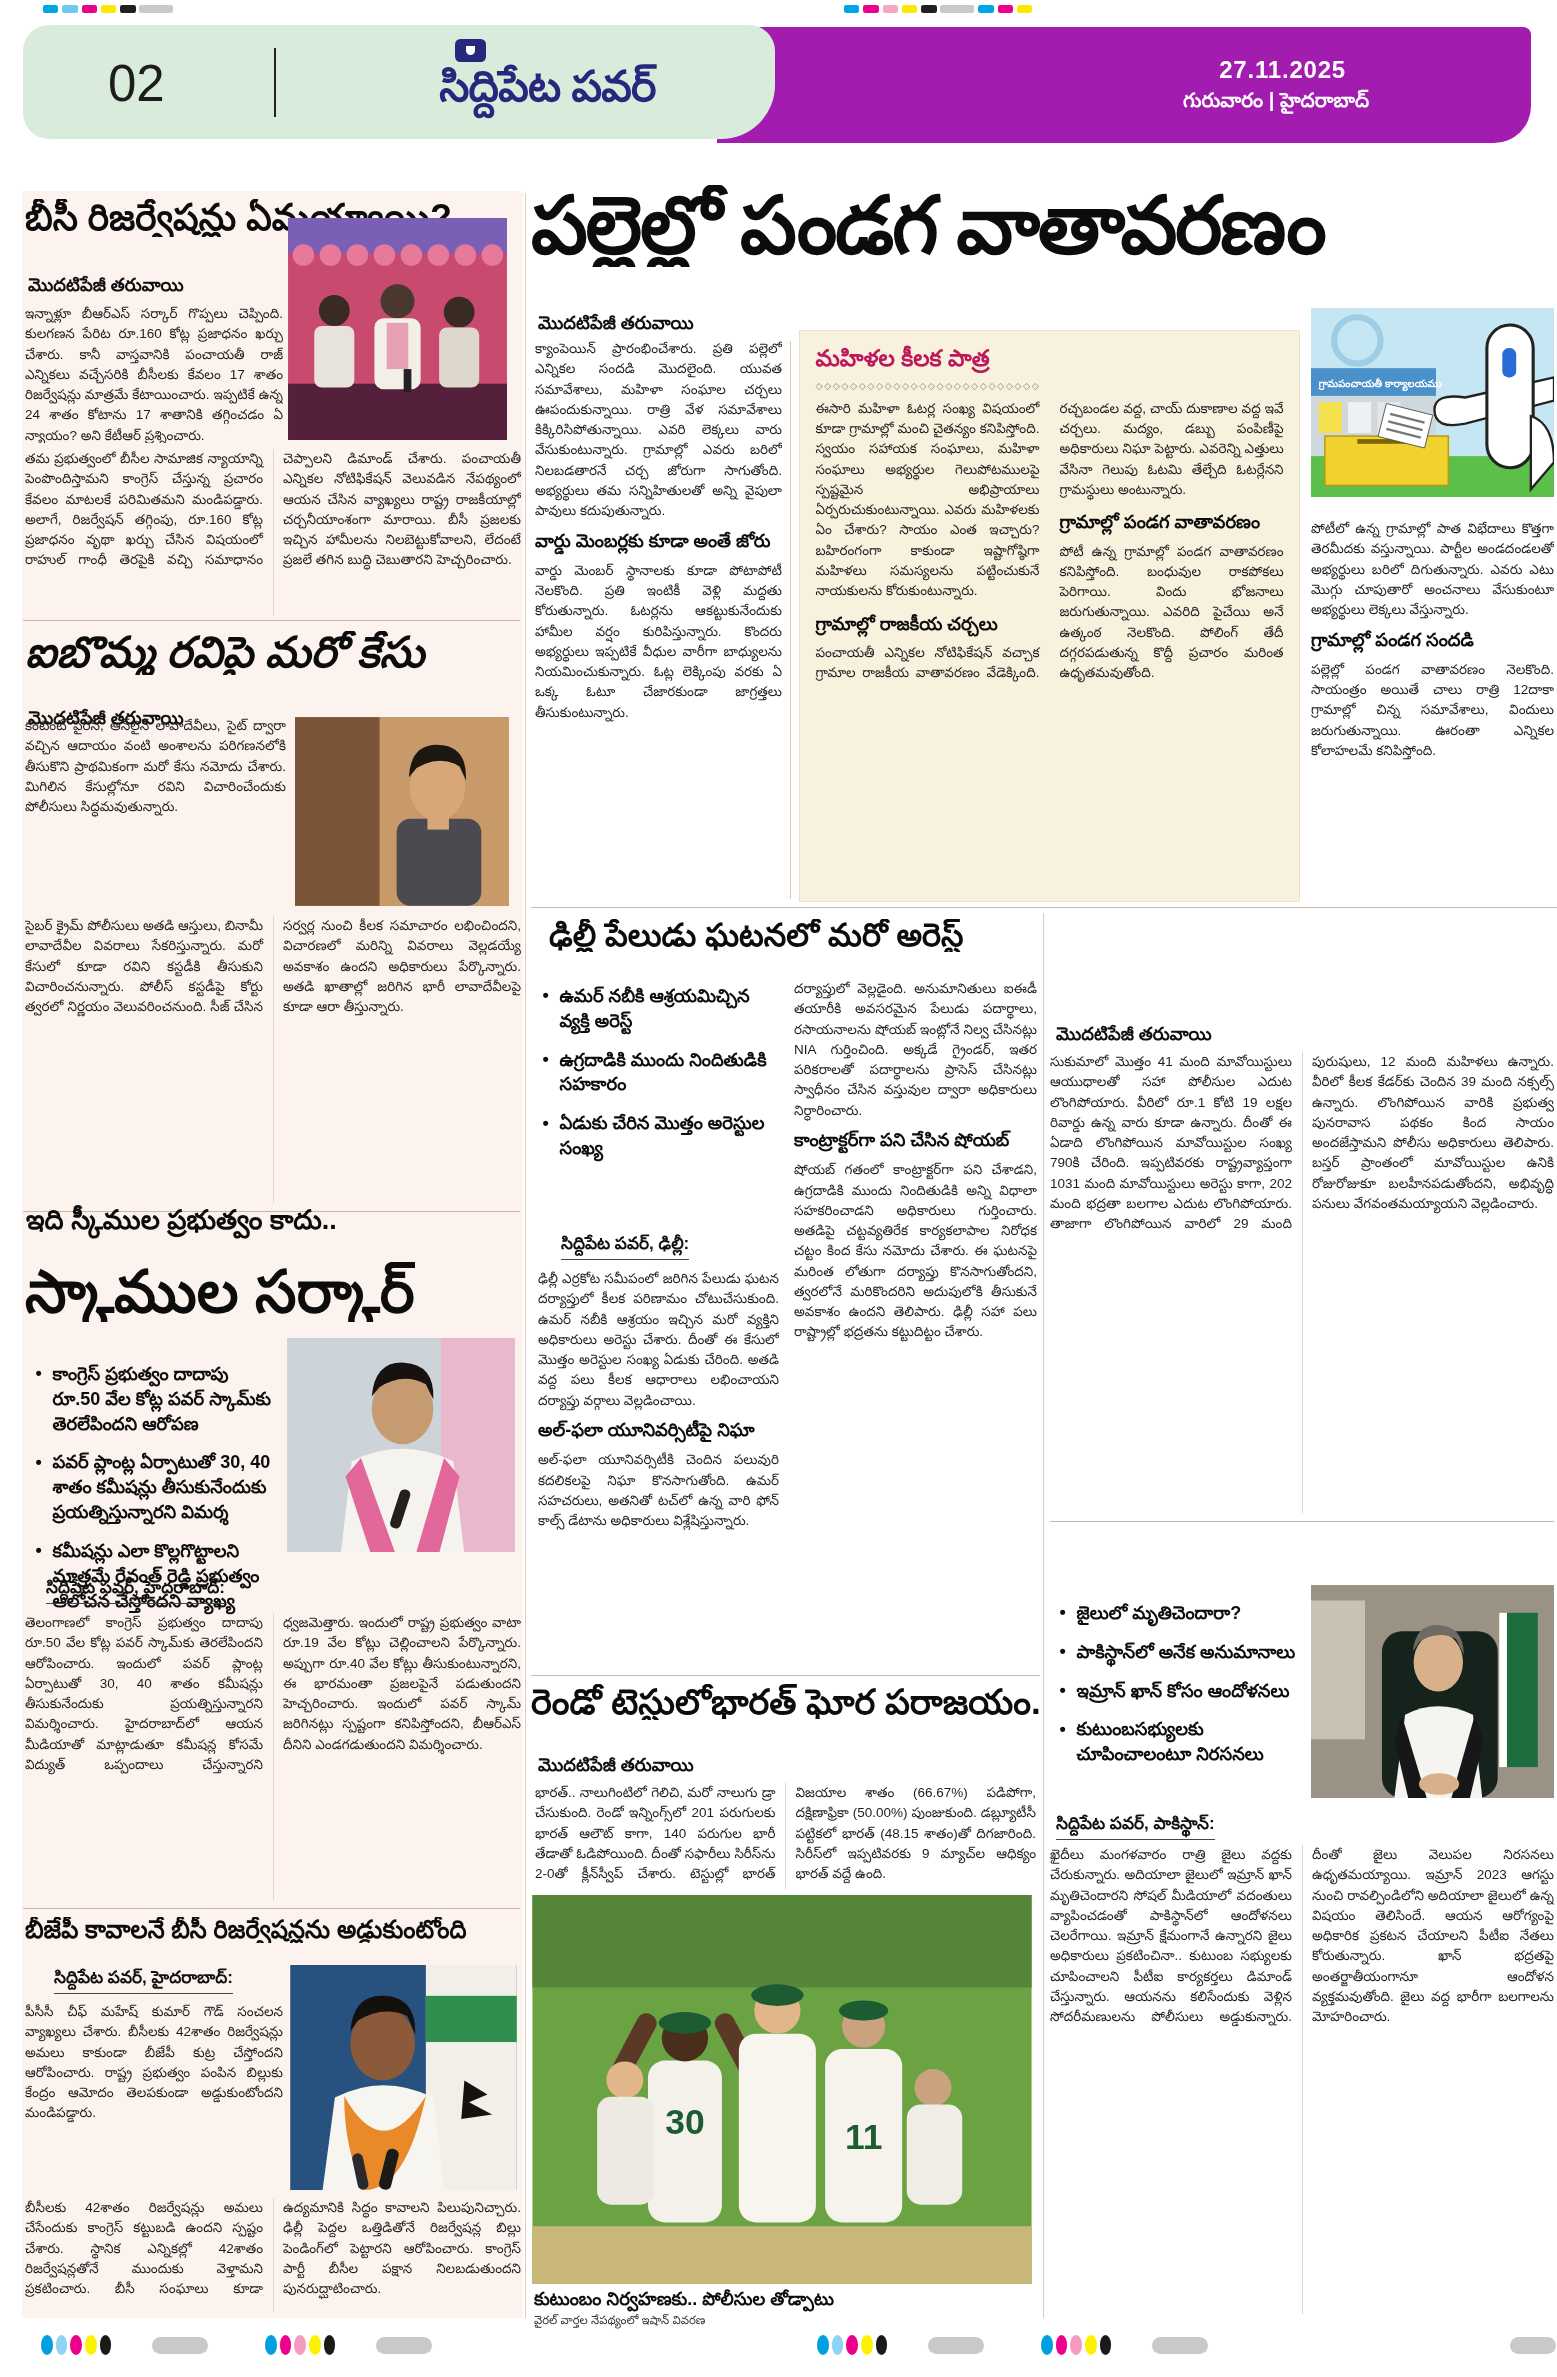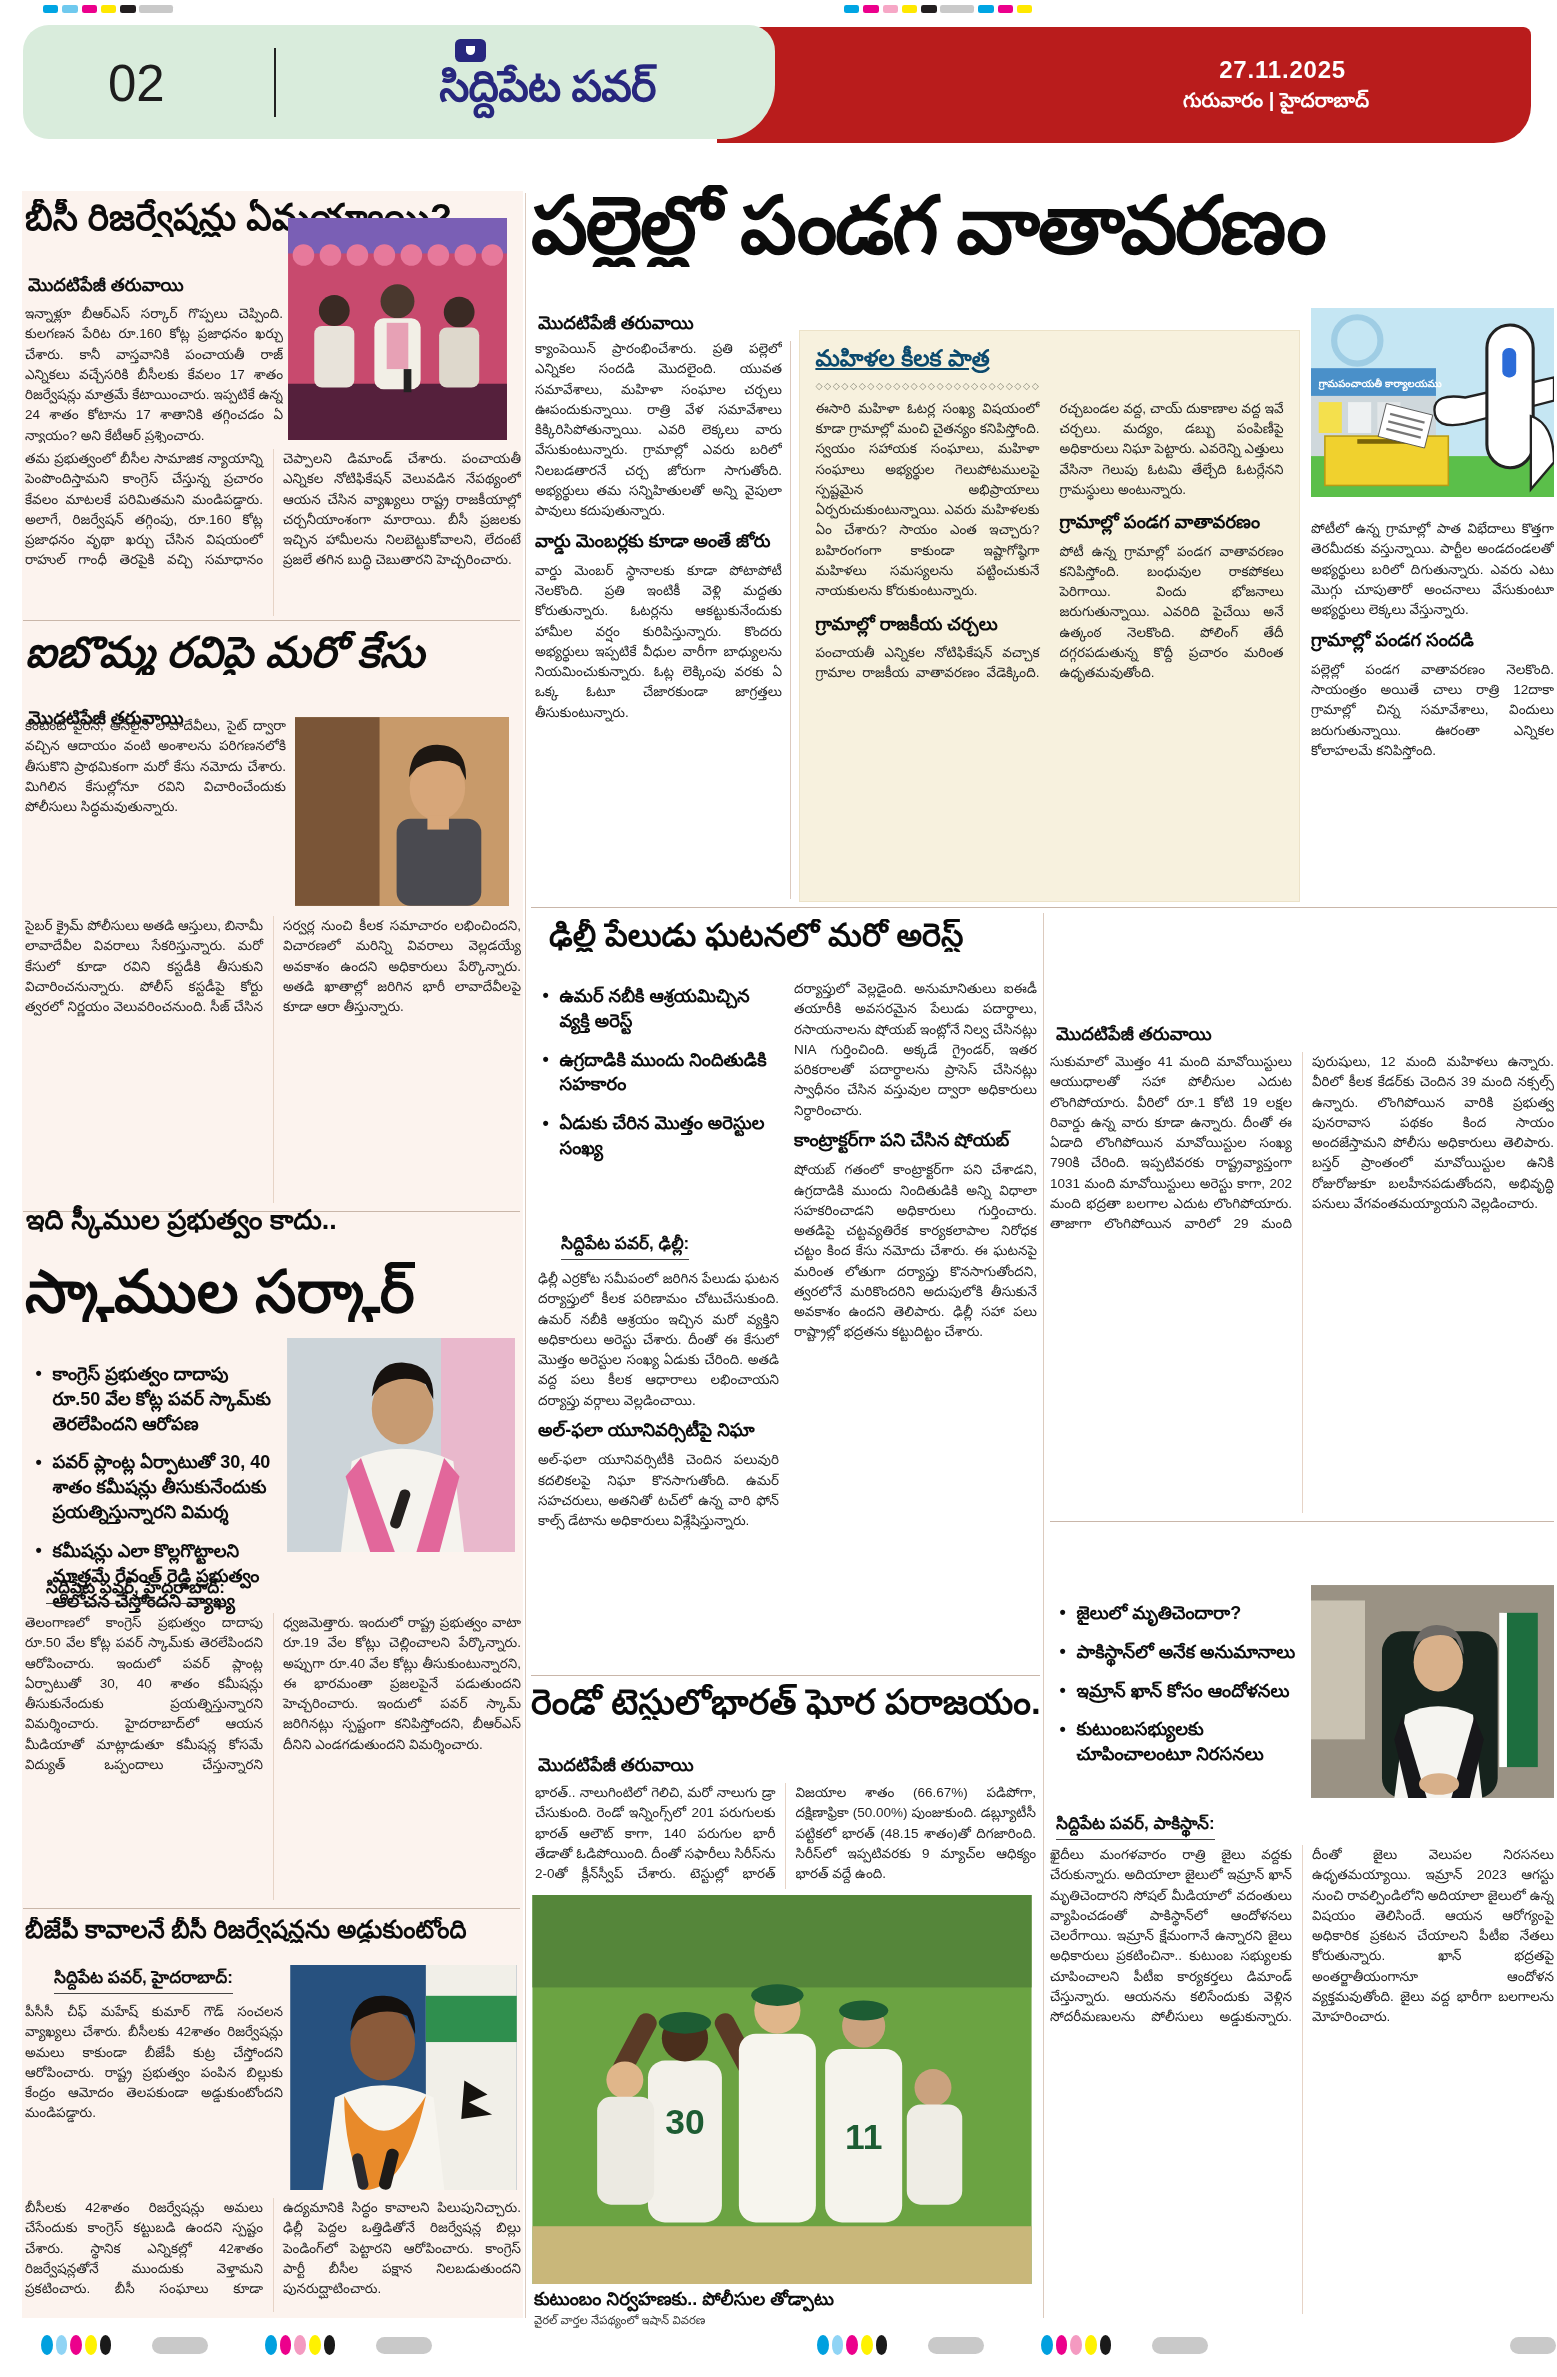--- a/index.html
+++ b/index.html
@@ -15,21 +15,21 @@
   .sub{font-weight:bold;font-size:18px;margin:9.3px 0 5.4px;color:#0d0d0d;break-inside:avoid;}
   .bullet{position:relative;padding-left:18.5px;font-weight:bold;font-size:18px;line-height:1.38;margin-bottom:14px;color:#0d0d0d;}
   .bullet:before{content:"•";position:absolute;left:1.5px;top:-0.8px;}
   .hline{position:absolute;height:0.8px;background:#c9b6a9;}
   .vline{position:absolute;width:0.8px;background:#dccabe;}
   .lefttint{background:#fcf3ee;}
   .creambox{background:#f7f1de;border:0.8px solid #ece2c8;}
   .deco{color:#8a8a7a;font-size:9.3px;letter-spacing:1.5px;margin:3.1px 0 7.7px;}
   
   .hdr-light{background:#d9ecdc;border-radius:26px 26px 54px 26px;}
-  .hdr-green{background:#b91c1c;border-radius:0 7.7px 37px 0;text-decoration:underline;}
+  .hdr-green{background:#a21caf;border-radius:0 7.7px 37px 0;text-decoration:underline;}
   .masthead{font-weight:800;font-size:43px;color:#27277e;letter-spacing:-0.8px;}
   .pageno{font-size:51px;color:#1d1d1d;}
   .hdr-date{color:#fff;font-size:24px;font-weight:600;letter-spacing:0.8px;}
   .hdr-day{color:#fff;font-size:20px;font-weight:bold;}
   
   .oval{width:11.6px;height:20px;border-radius:50%;display:inline-block;margin-right:3.1px;}
   .grayb{width:56px;height:17px;border-radius:8.5px;background:#c9c9c9;display:inline-block;}
   .topmark{width:15.4px;height:8.5px;border-radius:2.3px;display:inline-block;margin-right:3.9px;}
   .markrow{display:flex;align-items:center;}
   svg{display:block;}
@@ -168,21 +168,21 @@
   <div class="abs byline" style="left:538px;top:313px;">మొదటిపేజీ తరువాయి</div>
 
   <div class="abs" style="left:535px;top:339px;width:247px;height:561px;overflow:hidden;">
     <div class="bodytext">క్యాంపెయిన్ ప్రారంభించేశారు. ప్రతి పల్లెలో ఎన్నికల సందడి మొదలైంది. యువత సమావేశాలు, మహిళా సంఘాల చర్చలు ఊపందుకున్నాయి. రాత్రి వేళ సమావేశాలు కిక్కిరిసిపోతున్నాయి. ఎవరి లెక్కలు వారు వేసుకుంటున్నారు. గ్రామాల్లో ఎవరు బరిలో నిలబడతారనే చర్చ జోరుగా సాగుతోంది. అభ్యర్థులు తమ సన్నిహితులతో అన్ని వైపులా పావులు కదుపుతున్నారు.</div>
     <div class="sub">వార్డు మెంబర్లకు కూడా అంతే జోరు</div>
     <div class="bodytext">వార్డు మెంబర్ స్థానాలకు కూడా పోటాపోటీ నెలకొంది. ప్రతి ఇంటికీ వెళ్లి మద్దతు కోరుతున్నారు. ఓటర్లను ఆకట్టుకునేందుకు హామీల వర్షం కురిపిస్తున్నారు. కొందరు అభ్యర్థులు ఇప్పటికే వీధుల వారీగా బాధ్యులను నియమించుకున్నారు. ఓట్ల లెక్కింపు వరకు ఏ ఒక్క ఓటూ చేజారకుండా జాగ్రత్తలు తీసుకుంటున్నారు.</div>
   </div>
   <div class="vline" style="left:790px;top:341px;height:558px;"></div>
 
   <div class="abs creambox" style="left:799px;top:330px;width:501px;height:572px;padding:14px 15.4px;box-sizing:border-box;">
-    <div style="font-weight:bold;font-size:23px;color:#0c4a6e;text-decoration:underline;">మహిళల కీలక పాత్ర</div>
+    <div style="font-weight:bold;font-size:23px;color:#be185d;">మహిళల కీలక పాత్ర</div>
     <div class="deco">◇◇◇◇◇◇◇◇◇◇◇◇◇◇◇◇◇◇◇◇◇◇◇◇◇◇</div>
     <div class="bodytext cols2" style="height:494px;column-rule:none;">
       <span>ఈసారి మహిళా ఓటర్ల సంఖ్య విషయంలో కూడా గ్రామాల్లో మంచి చైతన్యం కనిపిస్తోంది. స్వయం సహాయక సంఘాలు, మహిళా సంఘాలు అభ్యర్థుల గెలుపోటములపై స్పష్టమైన అభిప్రాయాలు ఏర్పరుచుకుంటున్నాయి. ఎవరు మహిళలకు ఏం చేశారు? సాయం ఎంత ఇచ్చారు? బహిరంగంగా కాకుండా ఇష్టాగోష్ఠిగా మహిళలు సమస్యలను పట్టించుకునే నాయకులను కోరుకుంటున్నారు.</span>
       <div class="sub">గ్రామాల్లో రాజకీయ చర్చలు</div>
       <span>పంచాయతీ ఎన్నికల నోటిఫికేషన్ వచ్చాక గ్రామాల రాజకీయ వాతావరణం వేడెక్కింది. రచ్చబండల వద్ద, చాయ్ దుకాణాల వద్ద ఇవే చర్చలు. మద్యం, డబ్బు పంపిణీపై అధికారులు నిఘా పెట్టారు. ఎవరెన్ని ఎత్తులు వేసినా గెలుపు ఓటమి తేల్చేది ఓటర్లేనని గ్రామస్థులు అంటున్నారు.</span>
       <div class="sub">గ్రామాల్లో పండగ వాతావరణం</div>
       <span>పోటీ ఉన్న గ్రామాల్లో పండగ వాతావరణం కనిపిస్తోంది. బంధువుల రాకపోకలు పెరిగాయి. విందు భోజనాలు జరుగుతున్నాయి. ఎవరిది పైచేయి అనే ఉత్కంఠ నెలకొంది. పోలింగ్ తేదీ దగ్గరపడుతున్న కొద్దీ ప్రచారం మరింత ఉధృతమవుతోంది.</span>
     </div>
   </div>
 

